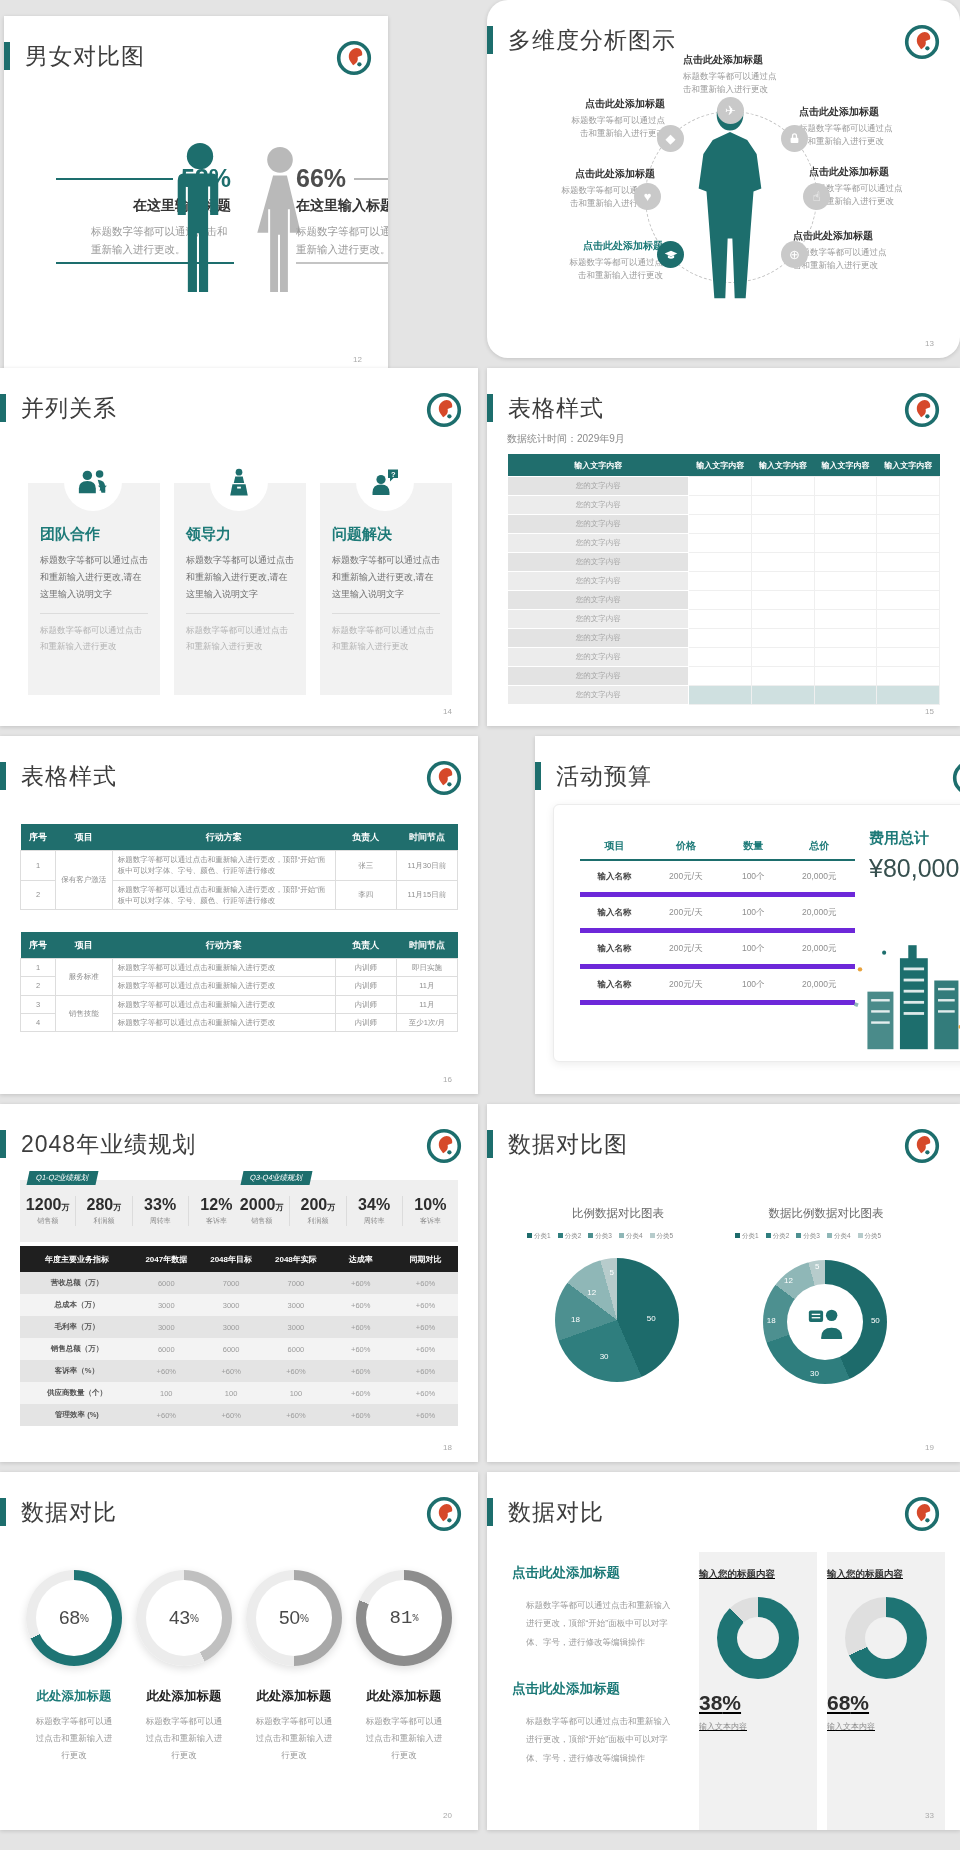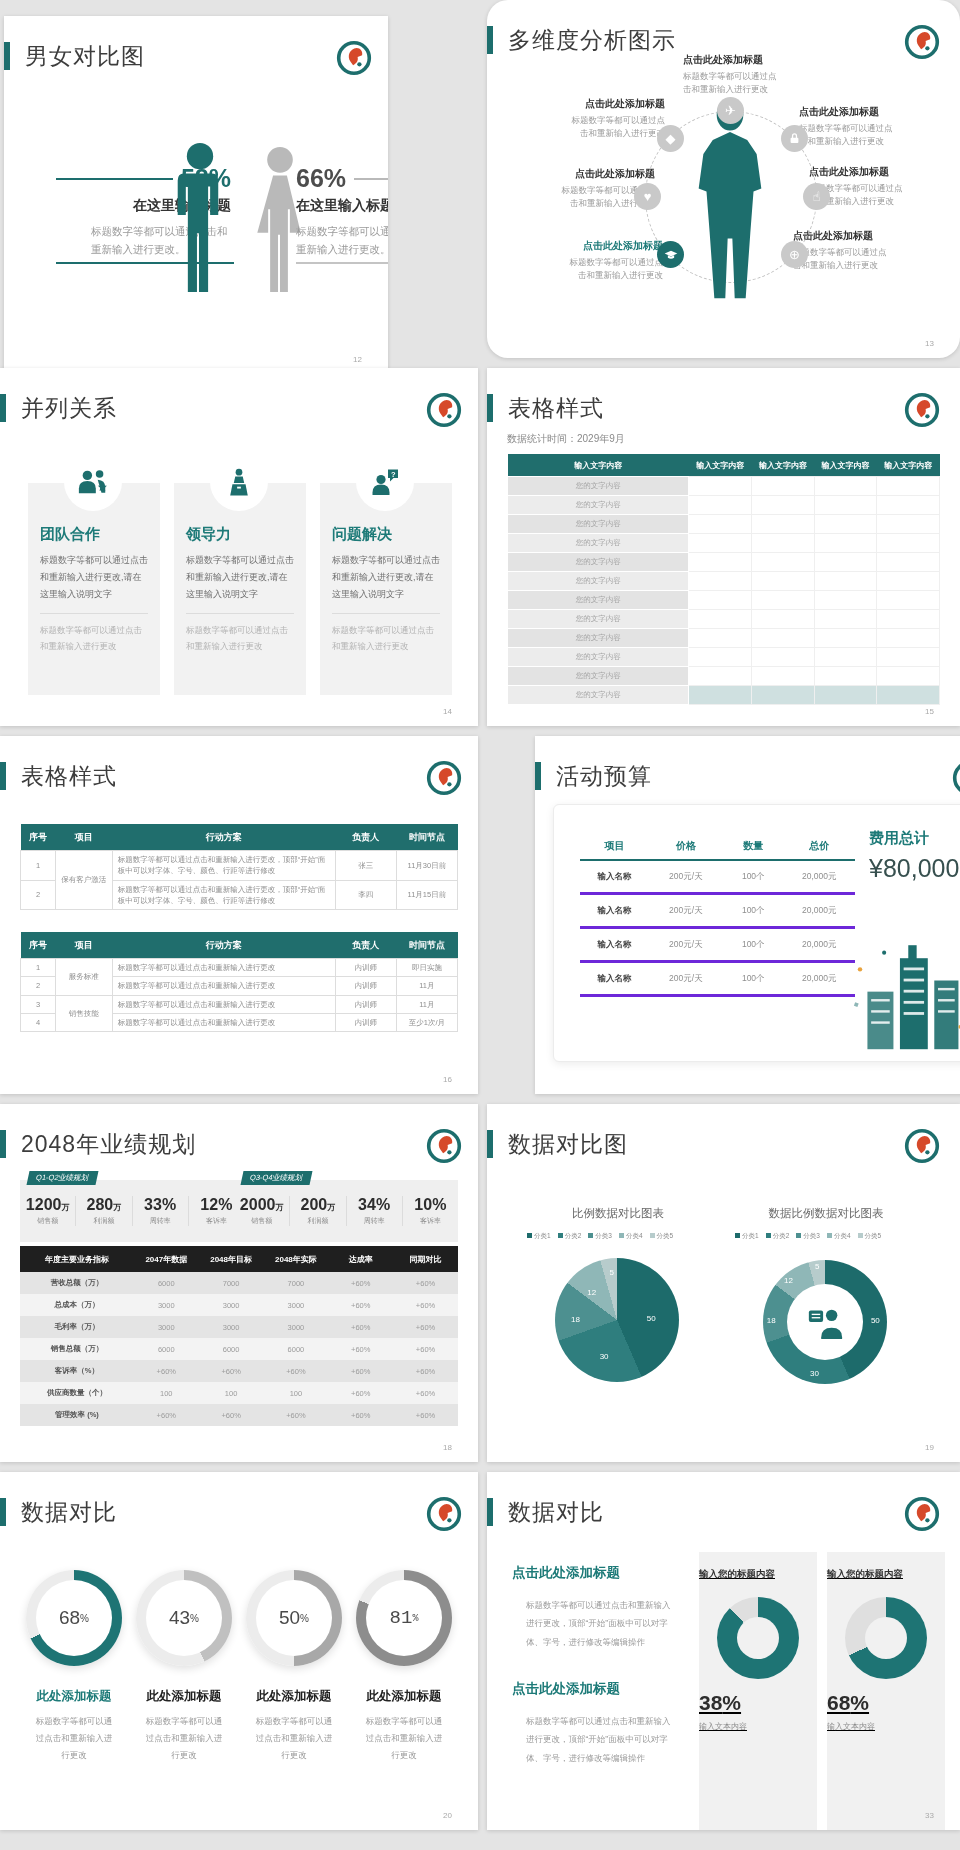--- a/index.html
+++ b/index.html
@@ -46,21 +46,21 @@
   .t4 tr.hl td.c1{background:#ececec;}
   
   .t5{position:absolute;left:20px;width:438px;table-layout:fixed;}
   .t5 th{background:#206e6d;color:#fff;font-size:9px;height:24px;font-weight:bold;}
   .t5 td{border:1px solid #ddd;font-size:7.5px;color:#8f8f8f;text-align:center;padding:3px 5px;line-height:1.5;background:#fff;}
   .t5 td.plan{text-align:left;}
   
   .card6{position:absolute;left:18px;top:68px;width:437px;height:256px;background:#fff;border:1px solid #ececec;border-radius:6px;box-shadow:0 2px 8px rgba(0,0,0,.08);}
   .t6{position:absolute;left:26px;top:28px;width:275px;}
   .t6 th{font-size:10px;color:#1d7a78;font-weight:bold;height:24px;border-bottom:2px solid #1d6e6d;}
-  .t6 td{font-size:8.5px;color:#8f8f8f;text-align:center;height:29px;border-bottom:3px solid #6d28d9;}
+  .t6 td{font-size:8.5px;color:#8f8f8f;text-align:center;height:29px;border-bottom:5px solid #6d28d9;}
   .t6 td.n{color:#444;font-weight:bold;}
   .total6{position:absolute;left:315px;top:24px;}
   .tlabel{font-size:15px;font-weight:bold;color:#1d7a78;}
   .tvalue{font-size:25px;color:#37504f;margin-top:4px;}
   
   .group{position:absolute;top:76px;width:224px;height:62px;background:#efefef;}
   .gtag{position:absolute;top:-9px;left:8px;background:#1d6e6d;color:#fff;font-size:7.5px;padding:2px 8px;transform:skewX(-12deg);}
   .gstats{display:flex;height:100%;align-items:center;}
   .gstat{flex:1;text-align:center;border-left:1px solid #dcdcdc;}
   .gstat:first-child{border-left:none;}

